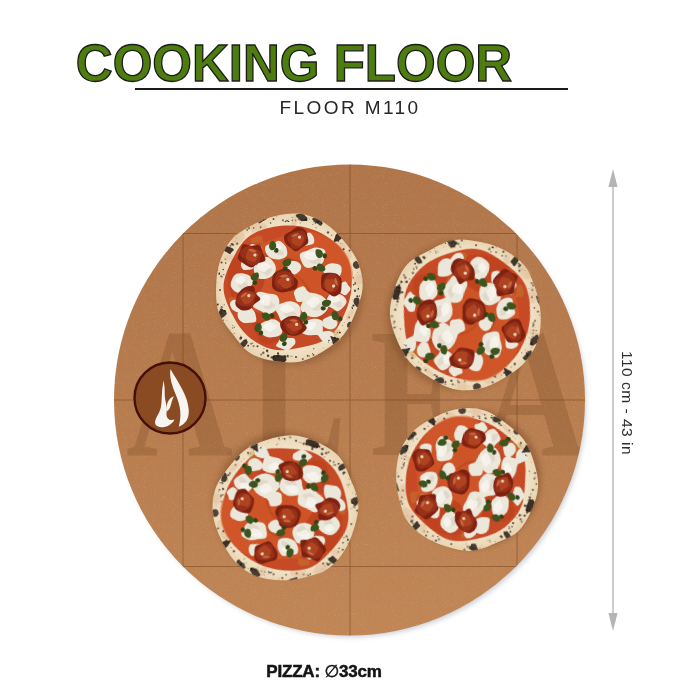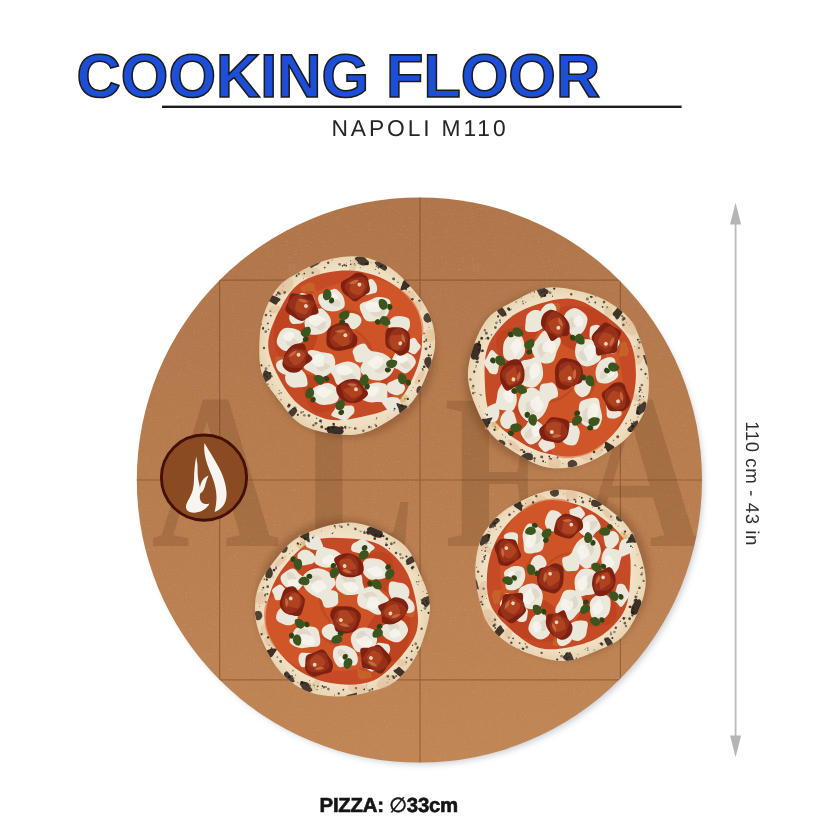--- a/index.html
+++ b/index.html
@@ -1,33 +1,33 @@
 <!DOCTYPE html>
 <html><head>
 <meta charset="utf-8">
 <style>
   html,body { margin:0; padding:0; }
   body { width:700px; height:700px; background:#fff; font-family:"Liberation Sans", sans-serif; position:relative; overflow:hidden; }
-  .title { position:absolute; left:0; top:35.5px; width:564px; text-align:center; line-height:1.1;
-           font-size:51px; font-weight:bold; color:#1d4ed8; letter-spacing:0px; -webkit-text-stroke:1.3px #1b1b1b; }
+  .title { position:absolute; left:12px; top:35.5px; width:564px; text-align:center; line-height:1.1;
+           font-size:51px; font-weight:bold; color:#4d7c0f; letter-spacing:0px; -webkit-text-stroke:1.3px #1b1b1b; }
   .rule  { position:absolute; left:135px; top:88px; width:433px; height:2px; background:#1b1b1b; }
   .subtitle { position:absolute; left:0; top:97px; width:700px; text-align:center;
            font-size:19px; font-weight:normal; color:#262626; letter-spacing:2.4px; }
   .bottomtext { position:absolute; left:0; top:663px; width:648px; text-align:center; line-height:1.05;
            font-size:17px; font-weight:bold; color:#141414; letter-spacing:-0.2px; -webkit-text-stroke:0.5px #141414; }
   svg { position:absolute; left:0; top:0; }
 </style>
 </head>
 <body>
 
 <div class="title">COOKING FLOOR</div>
 
 <div class="rule"></div>
 
-<div class="subtitle">NAPOLI M110</div>
+<div class="subtitle">FLOOR M110</div>
 
 <svg width="700" height="700" viewBox="0 0 700 700">
 <defs>
   <radialGradient id="crustGrad" cx="50%" cy="50%" r="50%">
     <stop offset="0%" stop-color="#f4ebd8"></stop>
     <stop offset="74%" stop-color="#f2e6cf"></stop>
     <stop offset="90%" stop-color="#efdec0"></stop>
     <stop offset="100%" stop-color="#e8d4b2"></stop>
   </radialGradient>
   <linearGradient id="floorGrad" x1="42%" y1="0%" x2="52%" y2="100%">

